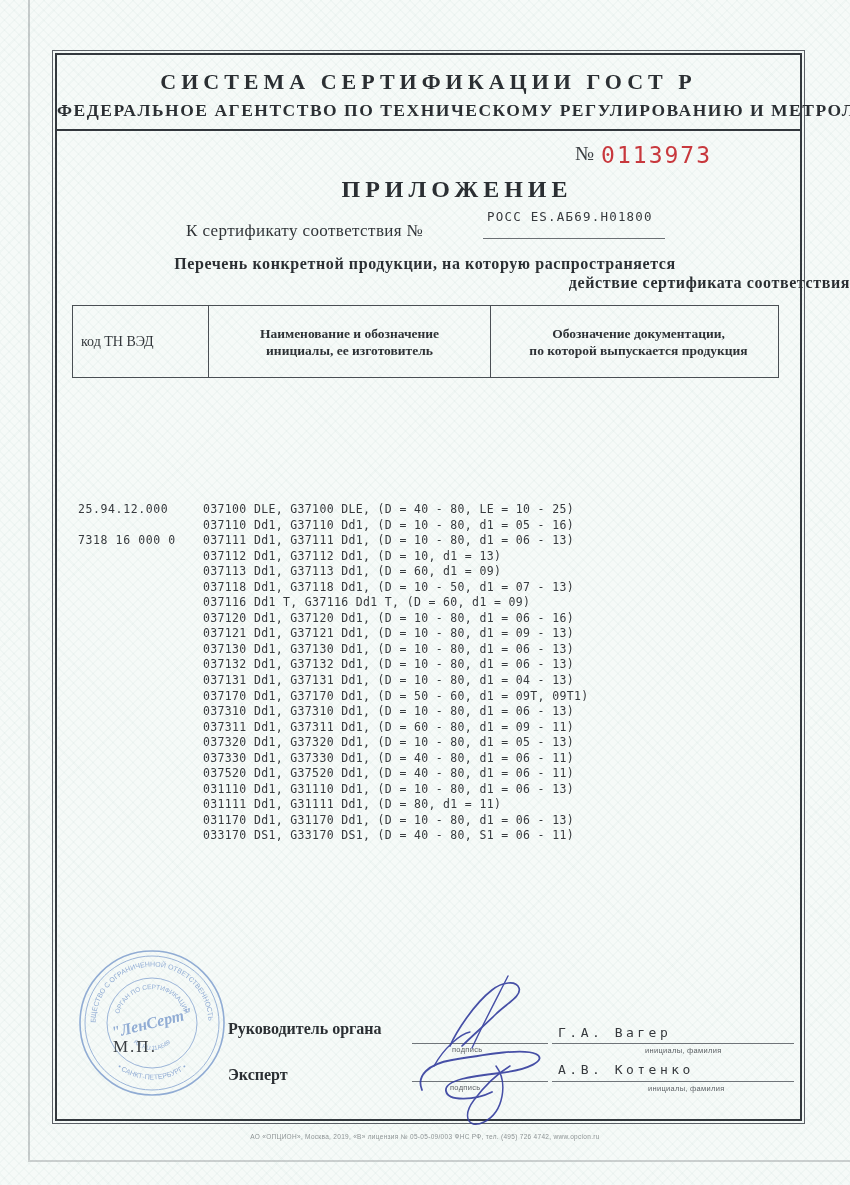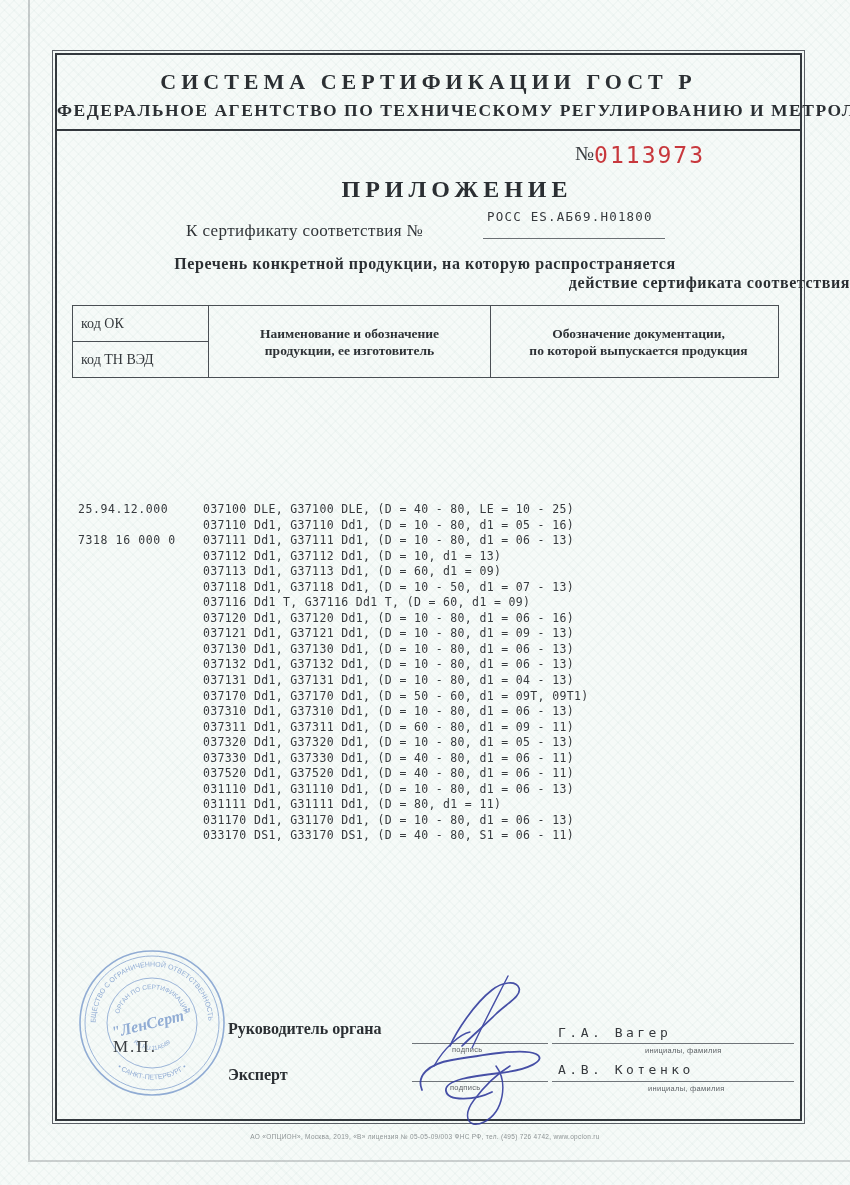--- a/index.html
+++ b/index.html
@@ -18,21 +18,21 @@
   
   .frame-outer{position:absolute;left:52px;top:50px;width:751px;height:1072px;border:1px solid #5b6066;}
   .frame-inner{position:absolute;left:2px;top:2px;right:2px;bottom:2px;border:2px solid #33383d;}
 
   .header-box{position:absolute;left:0;top:0;width:100%;height:74px;border-bottom:2px solid #33383d;text-align:center;}
   .system-title{margin-top:14px;font-weight:bold;font-size:22px;letter-spacing:5px;white-space:nowrap;color:#2b2f33;}
   .agency-title{margin-top:5px;font-weight:bold;font-size:17.5px;letter-spacing:1.5px;white-space:nowrap;color:#2b2f33;}
 
   .serial{position:absolute;left:575px;top:142px;white-space:nowrap;}
   .serial-prefix{font-size:20px;color:#3a3e42;vertical-align:top;}
-  .serial-number{font-family:"DejaVu Sans Mono",monospace;font-size:23px;letter-spacing:2px;}
+  .serial-number{font-family:"DejaVu Sans Mono",monospace;font-size:23px;letter-spacing:2px;margin-left:7px;}
 
   .appendix-title{position:absolute;left:0;top:176px;width:100%;text-align:center;font-weight:bold;font-size:24px;letter-spacing:5px;color:#2b2f33;padding-left:32px;}
 
   .cert-label{position:absolute;left:186px;top:221px;font-size:17px;letter-spacing:0.4px;color:#2f3337;}
   .cert-number{position:absolute;left:487px;top:209px;font-family:"DejaVu Sans Mono",monospace;font-size:12.5px;letter-spacing:1.2px;color:#36393d;}
   .cert-underline{position:absolute;left:483px;top:238px;width:182px;border-top:1px solid #6a6f73;}
 
   .subtitle1{position:absolute;left:0;top:255px;width:100%;text-align:center;font-weight:bold;font-size:16px;letter-spacing:0.6px;color:#2b2f33;}
   .subtitle2{position:absolute;left:0;top:274px;width:100%;text-align:right;font-weight:bold;font-size:16px;letter-spacing:0.6px;color:#2b2f33;}
 
@@ -98,26 +98,25 @@
 
   <div class="cert-label">К сертификату соответствия №</div>
   <div class="cert-number mono">РОСС ES.АБ69.Н01800</div>
   <div class="cert-underline"></div>
 
   <div class="subtitle1">Перечень конкретной продукции,  на которую распространяется</div>
   <div class="subtitle2">действие сертификата соответствия</div>
 
   <div class="ptable">
     <div class="col1">
-      <div class="cell cell-ok">код ОК</div>
       <div class="cell">код ТН ВЭД</div>
     </div>
     <div class="col2">
       <div class="hline">Наименование и обозначение</div>
-      <div class="hline">продукции, ее изготовитель</div>
+      <div class="hline">инициалы, ее изготовитель</div>
     </div>
     <div class="col3">
       <div class="hline">Обозначение документации,</div>
       <div class="hline">по которой выпускается продукция</div>
     </div>
   </div>
 
 
   <div class="code-ok-value mono">25.94.12.000</div>
   <div class="code-tnved-value mono">7318 16 000 0</div>

